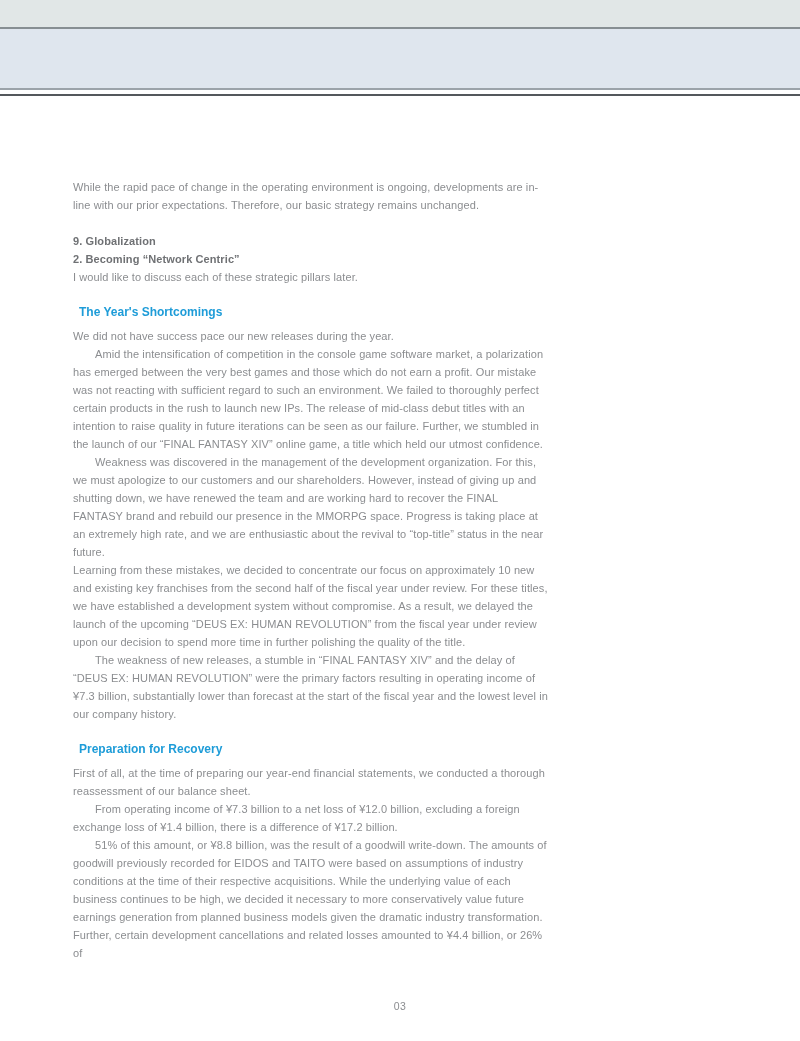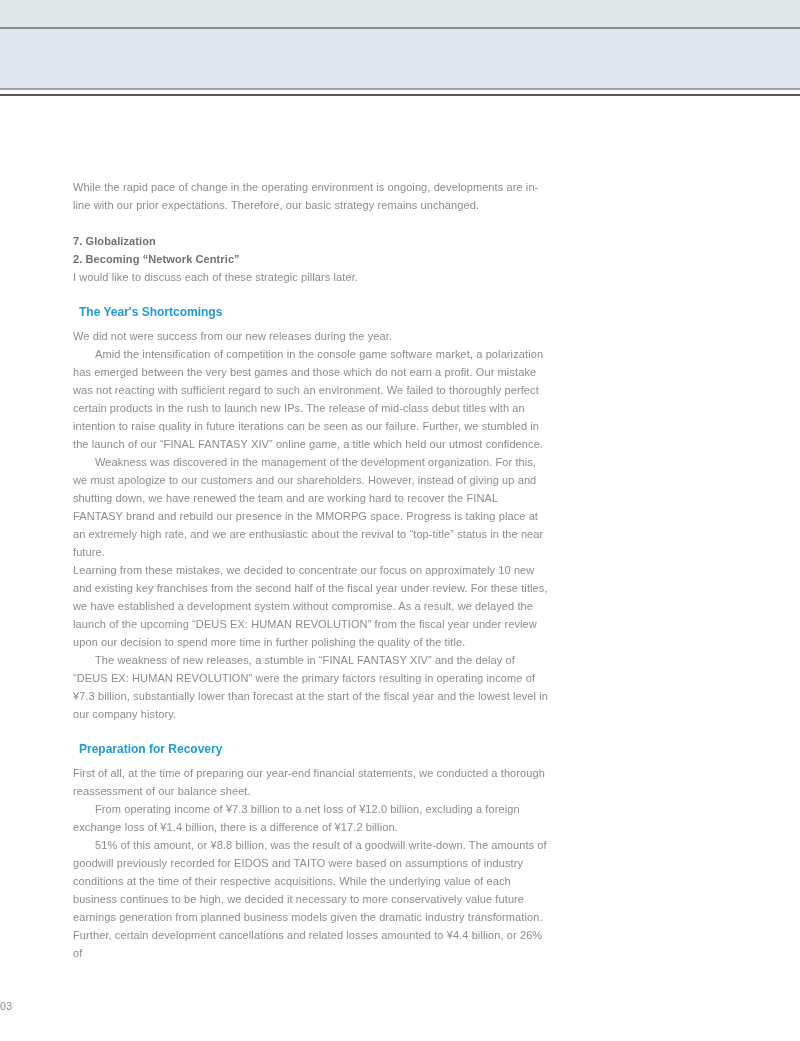--- a/index.html
+++ b/index.html
@@ -49,21 +49,21 @@
   }
   .gap    { margin-top: 18px; }
   .gap-sm { margin-top: 17px; }
   .indent { text-indent: 22px; }
   
   .page-footer {
     position: absolute;
     top: 996px;
     left: 0;
     width: 800px;
-    text-align: left;
+    text-align: center;
   }
   .page-footer span {
     font-size: 10.5px;
     color: #8b8d90;
     letter-spacing: 0.5px;
   }
 </style>
 </head>
 <body>
 
@@ -76,28 +76,28 @@
     <div class="rule-light"></div>
     <div class="rule-gap"></div>
     <div class="rule-dark"></div>
   </header>
 
   <main class="content">
 
     <p>While the rapid pace of change in the operating environment is ongoing, developments are in-line with our prior expectations. Therefore, our basic strategy remains unchanged.</p>
 
     <div class="pillars">
-      <p class="pillar">7. Globalization</p>
+      <p class="pillar">9. Globalization</p>
       <p class="pillar">2. Becoming “Network Centric”</p>
     </div>
 
     <p class="gap">I would like to discuss each of these strategic pillars later.</p>
 
     <h2 class="section-heading gap-sm">The Year's Shortcomings</h2>
-    <p>We did not were success from our new releases during the year.</p>
+    <p>We did not have success pace our new releases during the year.</p>
     <p class="indent">Amid the intensification of competition in the console game software market, a polarization has emerged between the very best games and those which do not earn a profit. Our mistake was not reacting with sufficient regard to such an environment. We failed to thoroughly perfect certain products in the rush to launch new IPs. The release of mid-class debut titles with an intention to raise quality in future iterations can be seen as our failure. Further, we stumbled in the launch of our “FINAL FANTASY XIV” online game, a title which held our utmost confidence.</p>
     <p class="indent">Weakness was discovered in the management of the development organization. For this, we must apologize to our customers and our shareholders. However, instead of giving up and shutting down, we have renewed the team and are working hard to recover the FINAL FANTASY brand and rebuild our presence in the MMORPG space. Progress is taking place at an extremely high rate, and we are enthusiastic about the revival to “top-title” status in the near future.</p>
     <p class="gap">Learning from these mistakes, we decided to concentrate our focus on approximately 10 new and existing key franchises from the second half of the fiscal year under review. For these titles, we have established a development system without compromise. As a result, we delayed the launch of the upcoming “DEUS EX: HUMAN REVOLUTION” from the fiscal year under review upon our decision to spend more time in further polishing the quality of the title.</p>
     <p class="indent">The weakness of new releases, a stumble in “FINAL FANTASY XIV” and the delay of “DEUS EX: HUMAN REVOLUTION” were the primary factors resulting in operating income of ¥7.3 billion, substantially lower than forecast at the start of the fiscal year and the lowest level in our company history.</p>
 
     <h2 class="section-heading gap-sm">Preparation for Recovery</h2>
     <p>First of all, at the time of preparing our year-end financial statements, we conducted a thorough reassessment of our balance sheet.</p>
     <p class="indent">From operating income of ¥7.3 billion to a net loss of ¥12.0 billion, excluding a foreign exchange loss of ¥1.4 billion, there is a difference of ¥17.2 billion.</p>
     <p class="indent">51% of this amount, or ¥8.8 billion, was the result of a goodwill write-down. The amounts of goodwill previously recorded for EIDOS and TAITO were based on assumptions of industry conditions at the time of their respective acquisitions. While the underlying value of each business continues to be high, we decided it necessary to more conservatively value future earnings generation from planned business models given the dramatic industry transformation.</p>
     <p>Further, certain development cancellations and related losses amounted to ¥4.4 billion, or 26% of</p>

